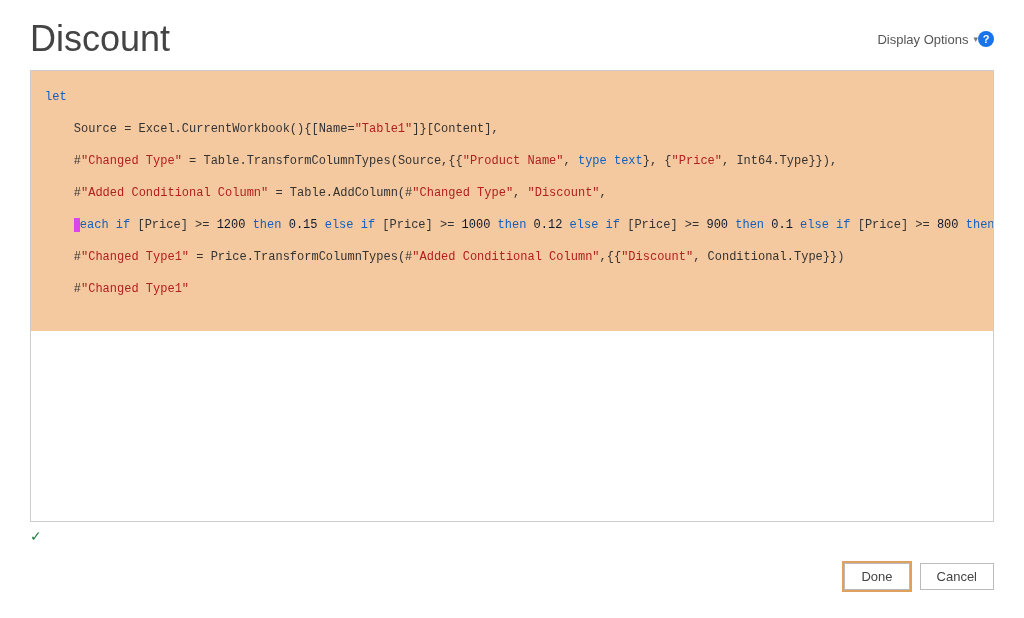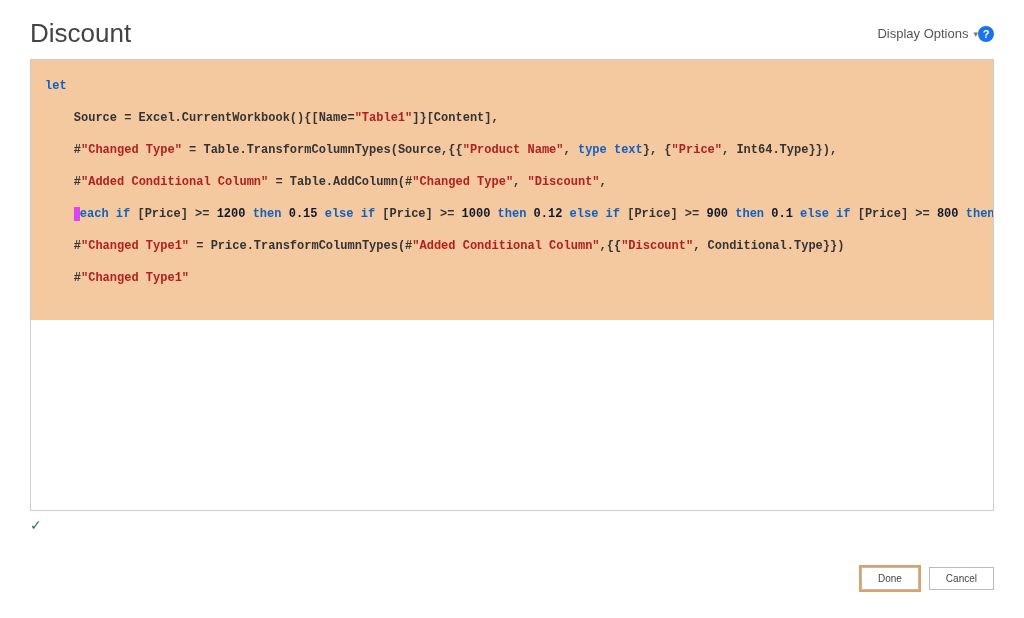--- a/index.html
+++ b/index.html
@@ -13,21 +13,21 @@
     overflow: hidden;
     position: relative;
   }
   .header {
     padding: 18px 30px 10px 30px;
     display: flex;
     align-items: center;
     justify-content: space-between;
   }
   .title {
-    font-size: 26px;
+    font-size: 36px;
     font-weight: 300;
     color: #444;
   }
   .header-right {
     display: flex;
     align-items: center;
   }
   .display-options {
     font-size: 13px;
     color: #555;
@@ -71,21 +71,20 @@
     width: 12px;
     background: #f5c9a0;
     flex-shrink: 0;
   }
   .code-lines {
     flex: 1;
     background: #f5c9a0;
     padding: 2px 0 2px 2px;
     white-space: pre;
     overflow: hidden;
-    font-weight: bold;
   }
   .line { height: 16px; }
   
   .kw { color: #1060c0; }   
   .str { color: #b02020; }  
   .num { color: #0f172a; }  
   .cursor {
     border-left: 6px solid #d946ef;
   }
 
@@ -103,21 +102,21 @@
   }
 
   .footer {
     position: absolute;
     right: 30px;
     bottom: 28px;
     display: flex;
     gap: 10px;
   }
   .btn {
-    font-size: 10px;
+    font-size: 13px;
     padding: 5px 16px;
     border: 1px solid #bbb;
     background: #fff;
     cursor: pointer;
     color: #444;
   }
   .btn-primary {
     outline: 2px solid #e0a060;
     outline-offset: 0;
   }

